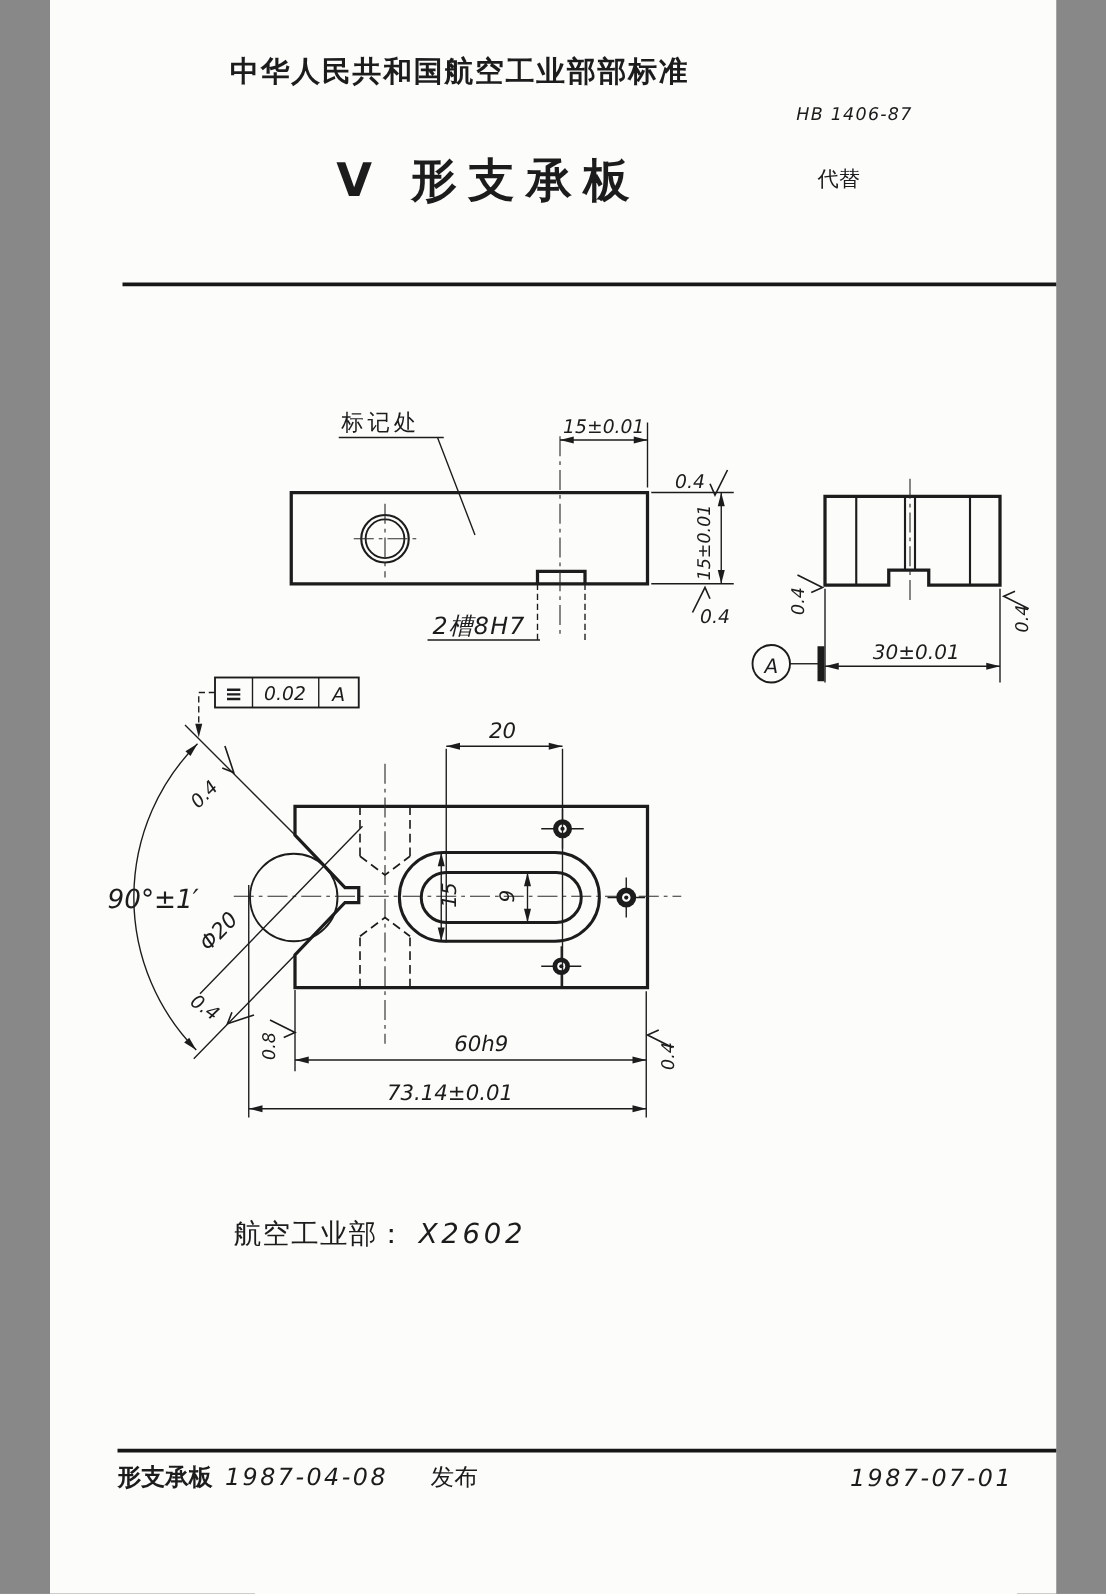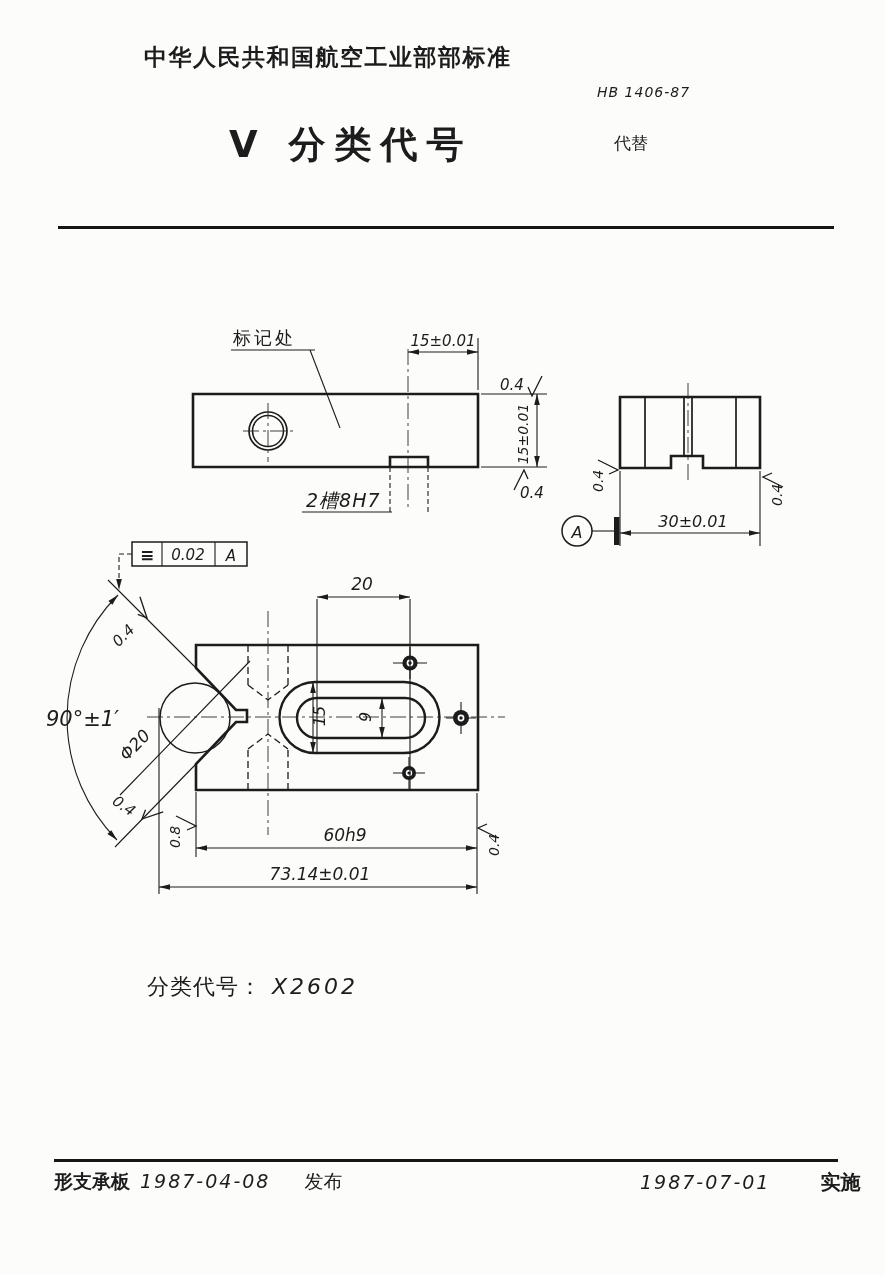--- a/index.html
+++ b/index.html
@@ -1,17 +1,17 @@
 <!DOCTYPE html>
 <html><head>
 <meta charset="utf-8">
 <style>
   html,body { margin:0; padding:0; background:#888; }
   .page {
-    position:relative; width:885px; height:1275px; margin:0 auto;
+    position:relative; width:805px; height:1275px; margin:0 auto;
     background:#fcfcfa; color:#1c1c1c; overflow:hidden;
     font-family:"DejaVu Sans","Liberation Sans",sans-serif;
   }
   .abs { position:absolute; white-space:nowrap; }
   .org-line { left:144px; top:42px; font-size:23px; font-weight:700; letter-spacing:1.5px; }
   .std-no   { left:597px; top:84px; font-size:14px; font-style:italic; letter-spacing:1px; }
   .doc-title{ left:229px; top:120px; font-size:37px; font-weight:600; letter-spacing:9px; }
   .supersede{ left:614px; top:132px; font-size:17px; }
   .rule-top { left:58px;  top:226px; width:776px; height:3px; background:#161616; }
   .cls-line { font-size:22px; letter-spacing:1px; }
@@ -45,21 +45,21 @@
   .cn19{ font:italic 19px "DejaVu Sans",sans-serif; fill:#1c1c1c; letter-spacing:1px; }
   .sym { font:700 17px "DejaVu Sans",sans-serif; fill:#1c1c1c; }
 </style>
 </head>
 <body>
 
 <div class="page">
 
   <div class="abs org-line">中华人民共和国航空工业部部标准</div>
   <div class="abs std-no">HB 1406-87</div>
-  <div class="abs doc-title">V 分类代号</div>
+  <div class="abs doc-title">V 形支承板</div>
   <div class="abs supersede">代替</div>
   <div class="abs rule-top"></div>
 
   <svg class="drawing" width="885" height="1275" viewBox="0 0 885 1275">
     <defs>
       <path id="arr" d="M0,0 L11,-2.8 L11,2.8 Z" fill="#1c1c1c"></path>
       <path id="rchk" d="M-4,-9 L0,0 L10,-20" fill="none"></path>
     </defs>
 
     <g>
@@ -213,21 +213,21 @@
       <g>
         <path class="thin" d="M159,708 V894 M159,887 H477"></path>
         <use href="#arr" transform="translate(159,887)"></use>
         <use href="#arr" transform="translate(477,887) rotate(180)"></use>
         <text class="dt17" x="320" y="880" text-anchor="middle">73.14±0.01</text>
       </g>
     </g>
   </svg>
 
   <div class="abs cls-line cls-1">
-    <span>分类代号：</span><span class="cls-val">X2602</span>
+    <span>航空工业部：</span><span class="cls-val">X2602</span>
   </div>
 
   <div class="abs rule-bot"></div>
   <div class="abs foot foot-l">
     <span class="f-issuer">形支承板</span><span class="f-date">1987-04-08</span><span class="f-word">发布</span>
   </div>
   <div class="abs foot foot-r">
     <span class="f-date">1987-07-01</span><span class="f-word-b">实施</span>
   </div>
 

